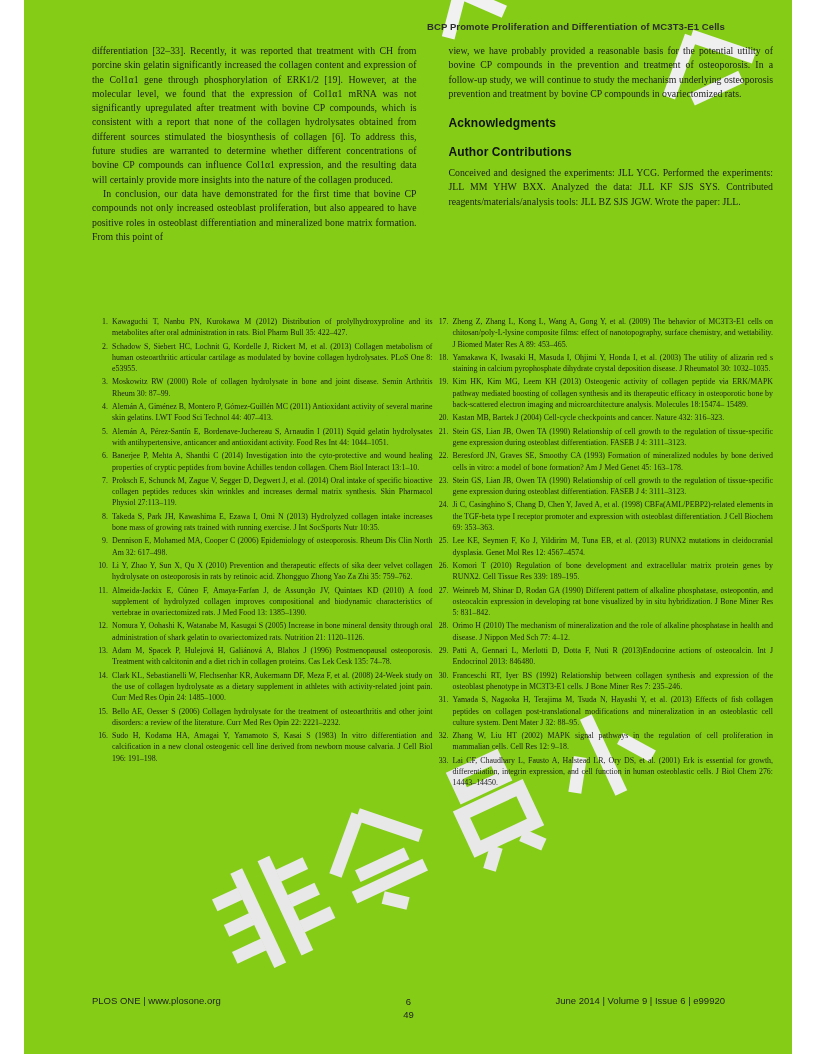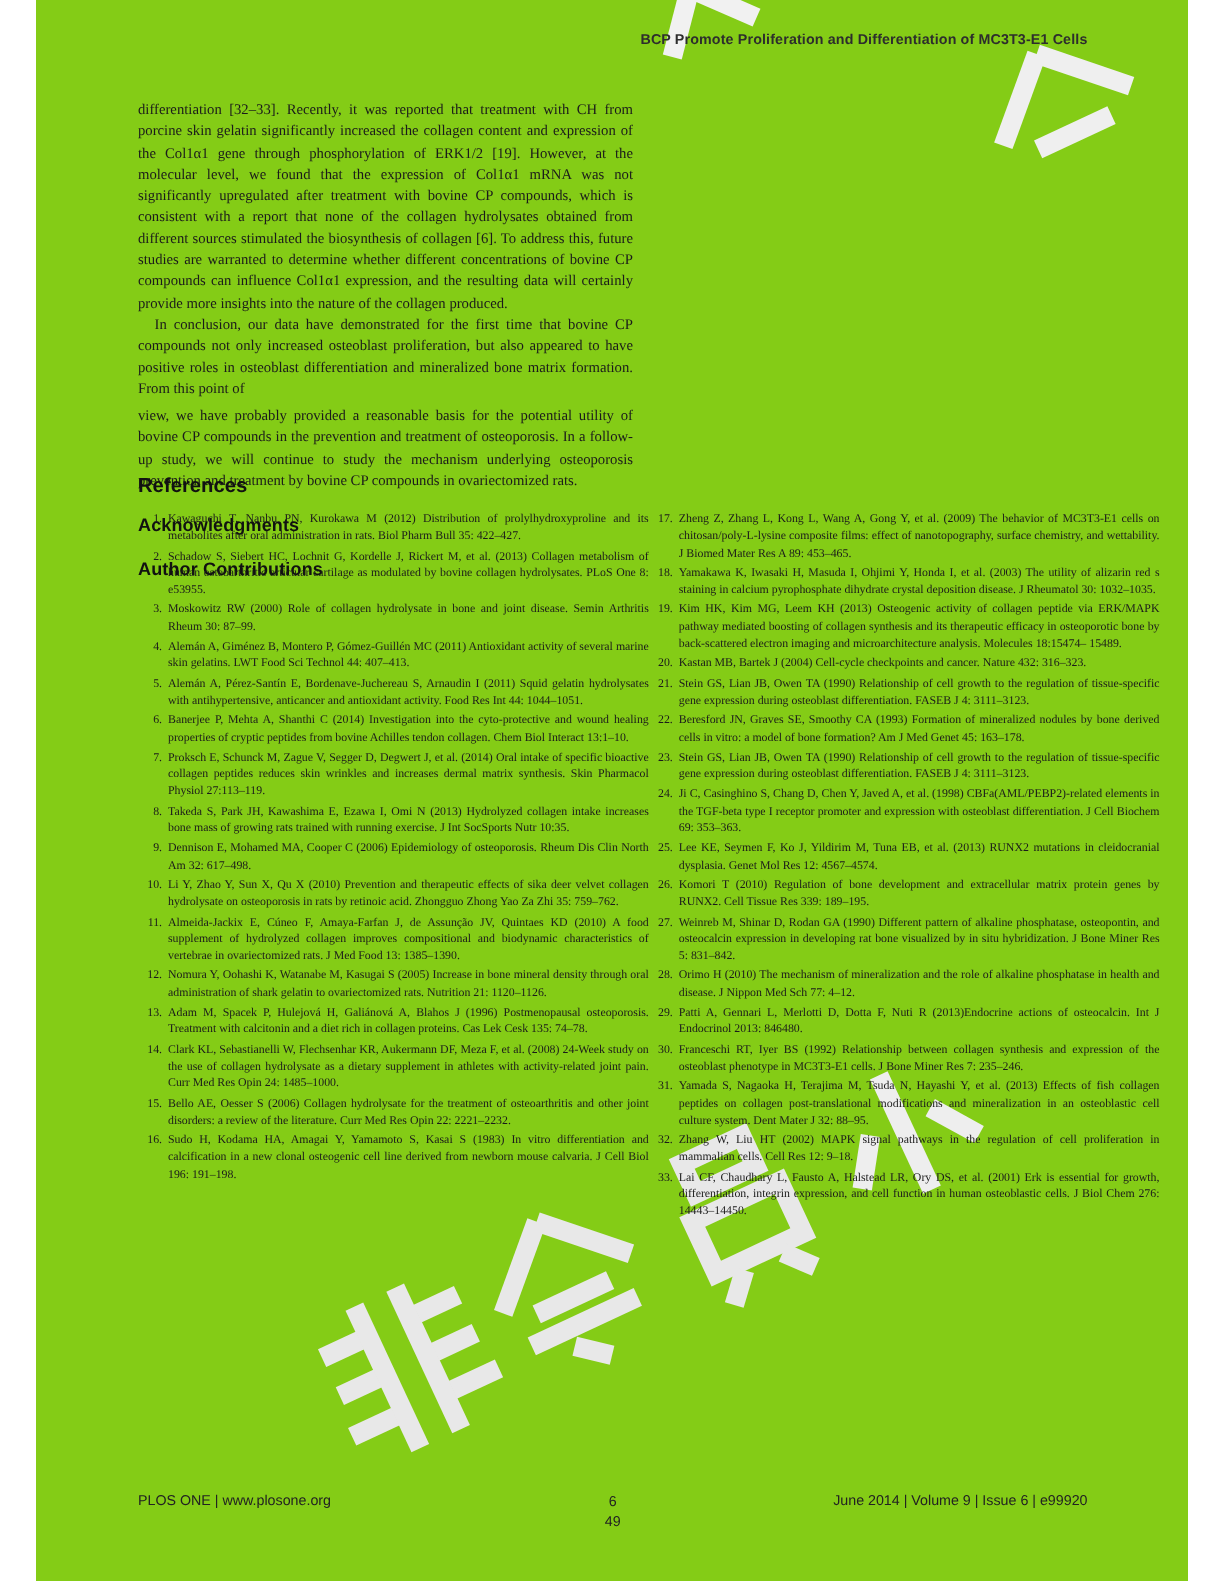--- a/index.html
+++ b/index.html
@@ -17,22 +17,22 @@
   
   .running-head{
     position:absolute;top:21px;left:68px;right:67px;
     text-align:right;
     font-family:"Liberation Sans","DejaVu Sans",sans-serif;
     font-size:9.5px;font-weight:600;color:#2d2d2d;letter-spacing:.1px;
     z-index:2;
   }
   
   .body-cols{
-    position:absolute;top:67px;left:68px;width:681px;
-    display:flex;gap:4px;z-index:2;flex-direction:column;
+    position:absolute;top:44px;left:68px;width:681px;
+    display:flex;gap:32px;z-index:2;
   }
   .col{width:330px;}
   .body-par{
     margin:0;font-size:9.8px;line-height:14.3px;text-align:justify;
   }
   .body-par.indent{text-indent:11px;}
   .sec-head{
     font-family:"Liberation Sans","DejaVu Sans",sans-serif;
     font-size:12px;font-weight:700;color:#111;
     margin:15px 0 7px 0;letter-spacing:.1px;
@@ -124,25 +124,25 @@
 
   <div class="body-cols">
     <div class="col">
       <p class="body-par">differentiation [32–33]. Recently, it was reported that treatment with CH from porcine skin gelatin significantly increased the collagen content and expression of the Col1α1 gene through phosphorylation of ERK1/2 [19]. However, at the molecular level, we found that the expression of Col1α1 mRNA was not significantly upregulated after treatment with bovine CP compounds, which is consistent with a report that none of the collagen hydrolysates obtained from different sources stimulated the biosynthesis of collagen [6]. To address this, future studies are warranted to determine whether different concentrations of bovine CP compounds can influence Col1α1 expression, and the resulting data will certainly provide more insights into the nature of the collagen produced.</p>
       <p class="body-par indent">In conclusion, our data have demonstrated for the first time that bovine CP compounds not only increased osteoblast proliferation, but also appeared to have positive roles in osteoblast differentiation and mineralized bone matrix formation. From this point of</p>
     </div>
     <div class="col">
       <p class="body-par">view, we have probably provided a reasonable basis for the potential utility of bovine CP compounds in the prevention and treatment of osteoporosis. In a follow-up study, we will continue to study the mechanism underlying osteoporosis prevention and treatment by bovine CP compounds in ovariectomized rats.</p>
       <h2 class="sec-head">Acknowledgments</h2>
       <h2 class="sec-head">Author Contributions</h2>
+      <p class="body-par">Conceived and designed the experiments: JLL YCG. Performed the experiments: JLL MM YHW BXX. Analyzed the data: JLL KF SJS SYS. Contributed reagents/materials/analysis tools: JLL BZ SJS JGW. Wrote the paper: JLL.</p>
     </div>
   </div>
 
   <section class="references">
-    <h2 class="ref-title">References</h2>
     <div class="ref-cols">
       <ol class="ref-list" start="1">
           <li>Kawaguchi T, Nanbu PN, Kurokawa M (2012) Distribution of prolylhydroxyproline and its metabolites after oral administration in rats. Biol Pharm Bull 35: 422–427.</li>
           <li>Schadow S, Siebert HC, Lochnit G, Kordelle J, Rickert M, et al. (2013) Collagen metabolism of human osteoarthritic articular cartilage as modulated by bovine collagen hydrolysates. PLoS One 8: e53955.</li>
           <li>Moskowitz RW (2000) Role of collagen hydrolysate in bone and joint disease. Semin Arthritis Rheum 30: 87–99.</li>
           <li>Alemán A, Giménez B, Montero P, Gómez-Guillén MC (2011) Antioxidant activity of several marine skin gelatins. LWT Food Sci Technol 44: 407–413.</li>
           <li>Alemán A, Pérez-Santín E, Bordenave-Juchereau S, Arnaudin I (2011) Squid gelatin hydrolysates with antihypertensive, anticancer and antioxidant activity. Food Res Int 44: 1044–1051.</li>
           <li>Banerjee P, Mehta A, Shanthi C (2014) Investigation into the cyto-protective and wound healing properties of cryptic peptides from bovine Achilles tendon collagen. Chem Biol Interact 13:1–10.</li>
           <li>Proksch E, Schunck M, Zague V, Segger D, Degwert J, et al. (2014) Oral intake of specific bioactive collagen peptides reduces skin wrinkles and increases dermal matrix synthesis. Skin Pharmacol Physiol 27:113–119.</li>
           <li>Takeda S, Park JH, Kawashima E, Ezawa I, Omi N (2013) Hydrolyzed collagen intake increases bone mass of growing rats trained with running exercise. J Int SocSports Nutr 10:35.</li>

